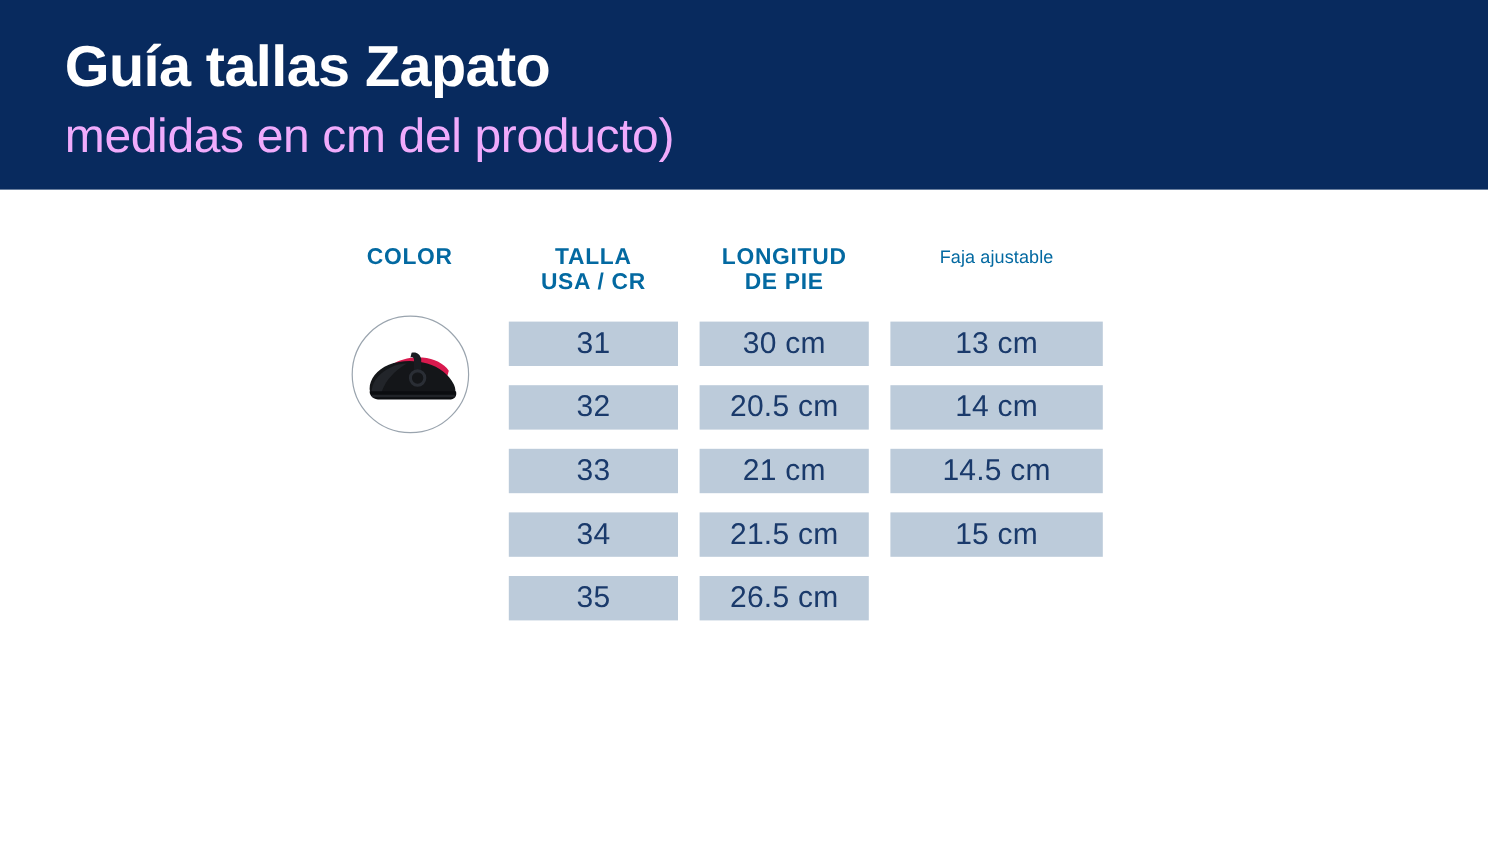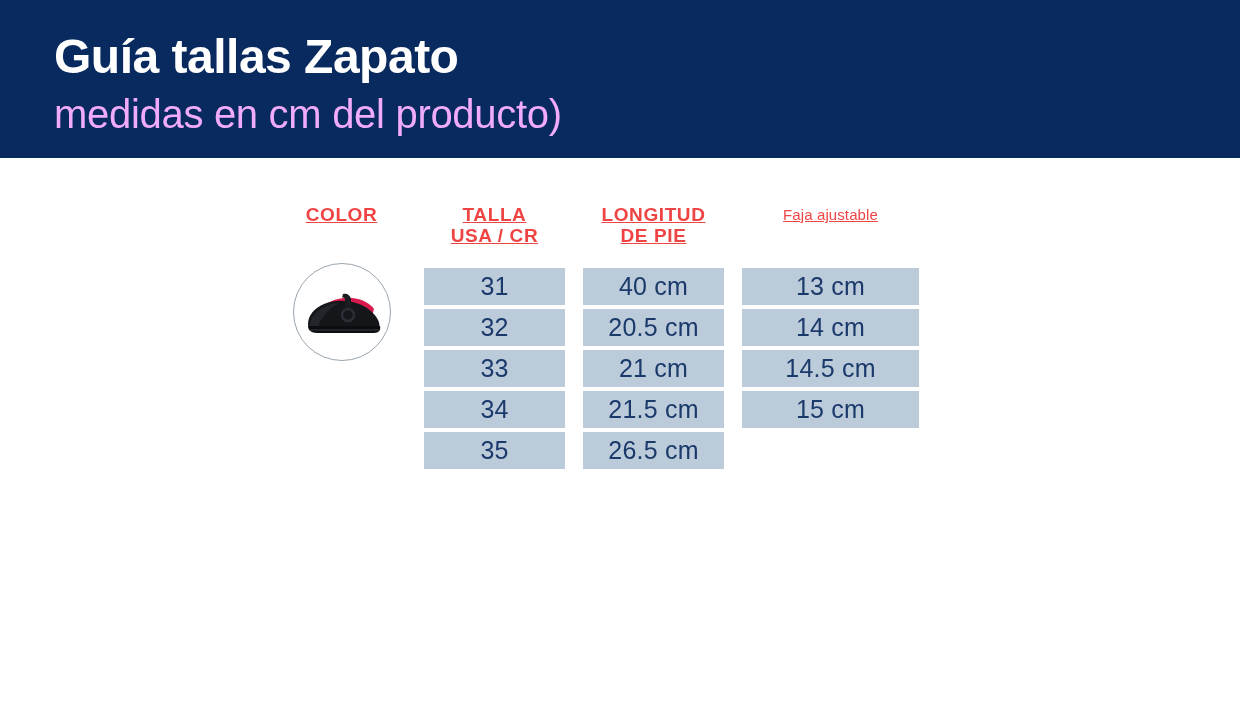--- a/index.html
+++ b/index.html
@@ -52,23 +52,22 @@
     position: absolute;
     left: 0;
     top: 158px;
     width: 1240px;
     height: 562px;
   }
 
   .col-header {
     position: absolute;
     text-align: center;
-    color: #ef4444;
+    color: #0369a1;
     line-height: 1.12;
-    text-decoration: underline;
   }
   .col-header .hd-line {
     display: block;
     font-size: 19px;
     font-weight: bold;
     letter-spacing: 0.6px;
   }
   .col-header .hd-sub {
     display: block;
     font-size: 15px;
@@ -106,21 +105,21 @@
   .data-col {
     position: absolute;
     top: 110px;
   }
   #col-talla    { left: 424px; width: 141px; }
   #col-longitud { left: 583px; width: 141px; }
   #col-contorno { left: 742px; width: 177px; }
 
   .data-cell {
     height: 37px;
-    margin-bottom: 4px;
+    margin-bottom: 16px;
     background: #bccbda;
     color: #1a3a6b;
     font-size: 25px;
     font-weight: 400;
     display: flex;
     align-items: center;
     justify-content: center;
     letter-spacing: 0.2px;
   }
 </style>
@@ -173,21 +172,21 @@
 
   <div class="data-col" id="col-talla">
     <div class="data-cell">31</div>
     <div class="data-cell">32</div>
     <div class="data-cell">33</div>
     <div class="data-cell">34</div>
     <div class="data-cell">35</div>
   </div>
 
   <div class="data-col" id="col-longitud">
-    <div class="data-cell">40 cm</div>
+    <div class="data-cell">30 cm</div>
     <div class="data-cell">20.5 cm</div>
     <div class="data-cell">21 cm</div>
     <div class="data-cell">21.5 cm</div>
     <div class="data-cell">26.5 cm</div>
   </div>
 
   <div class="data-col" id="col-contorno">
     <div class="data-cell">13 cm</div>
     <div class="data-cell">14 cm</div>
     <div class="data-cell">14.5 cm</div>

